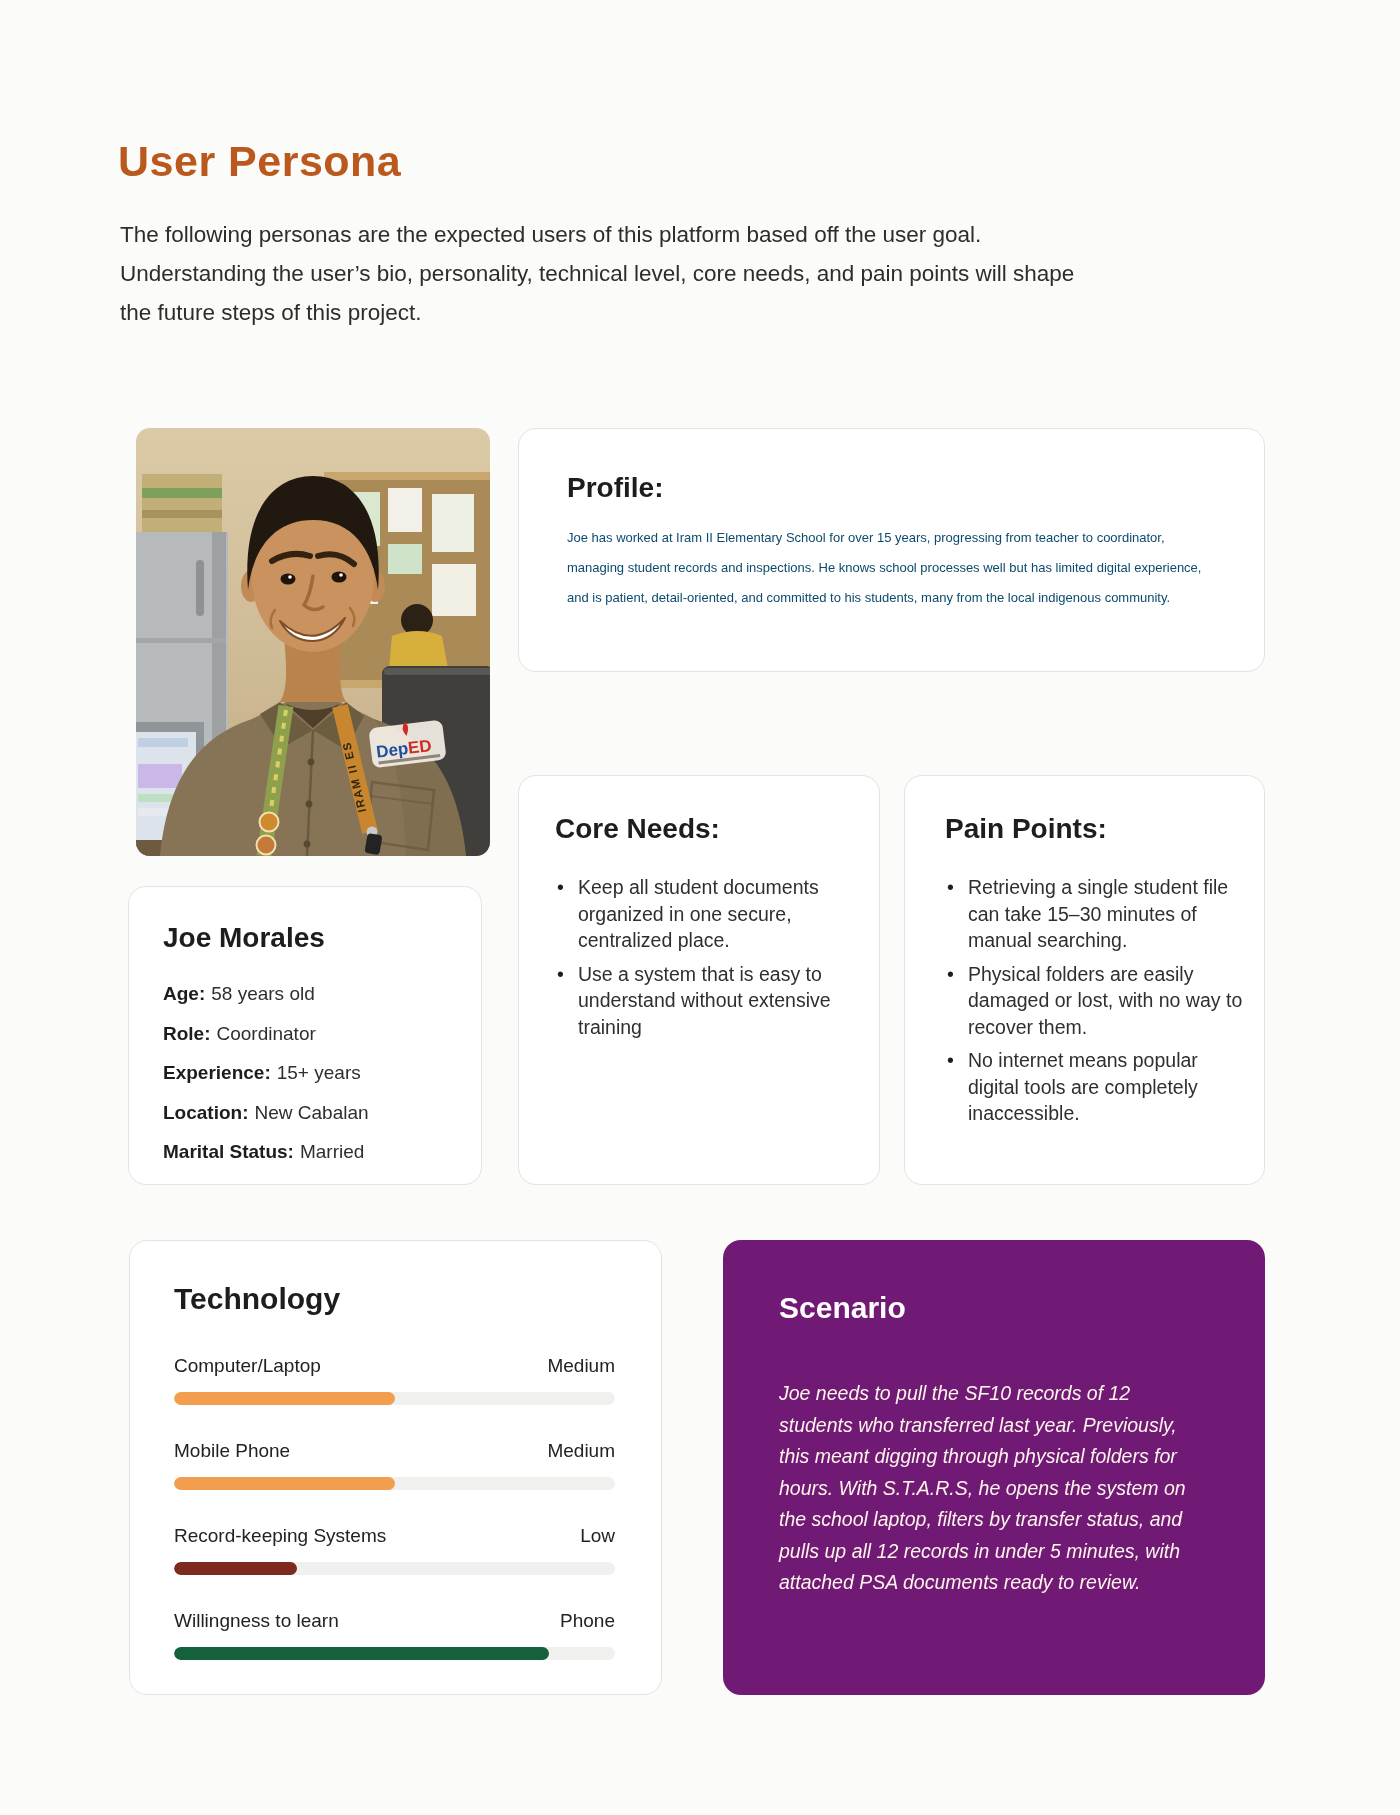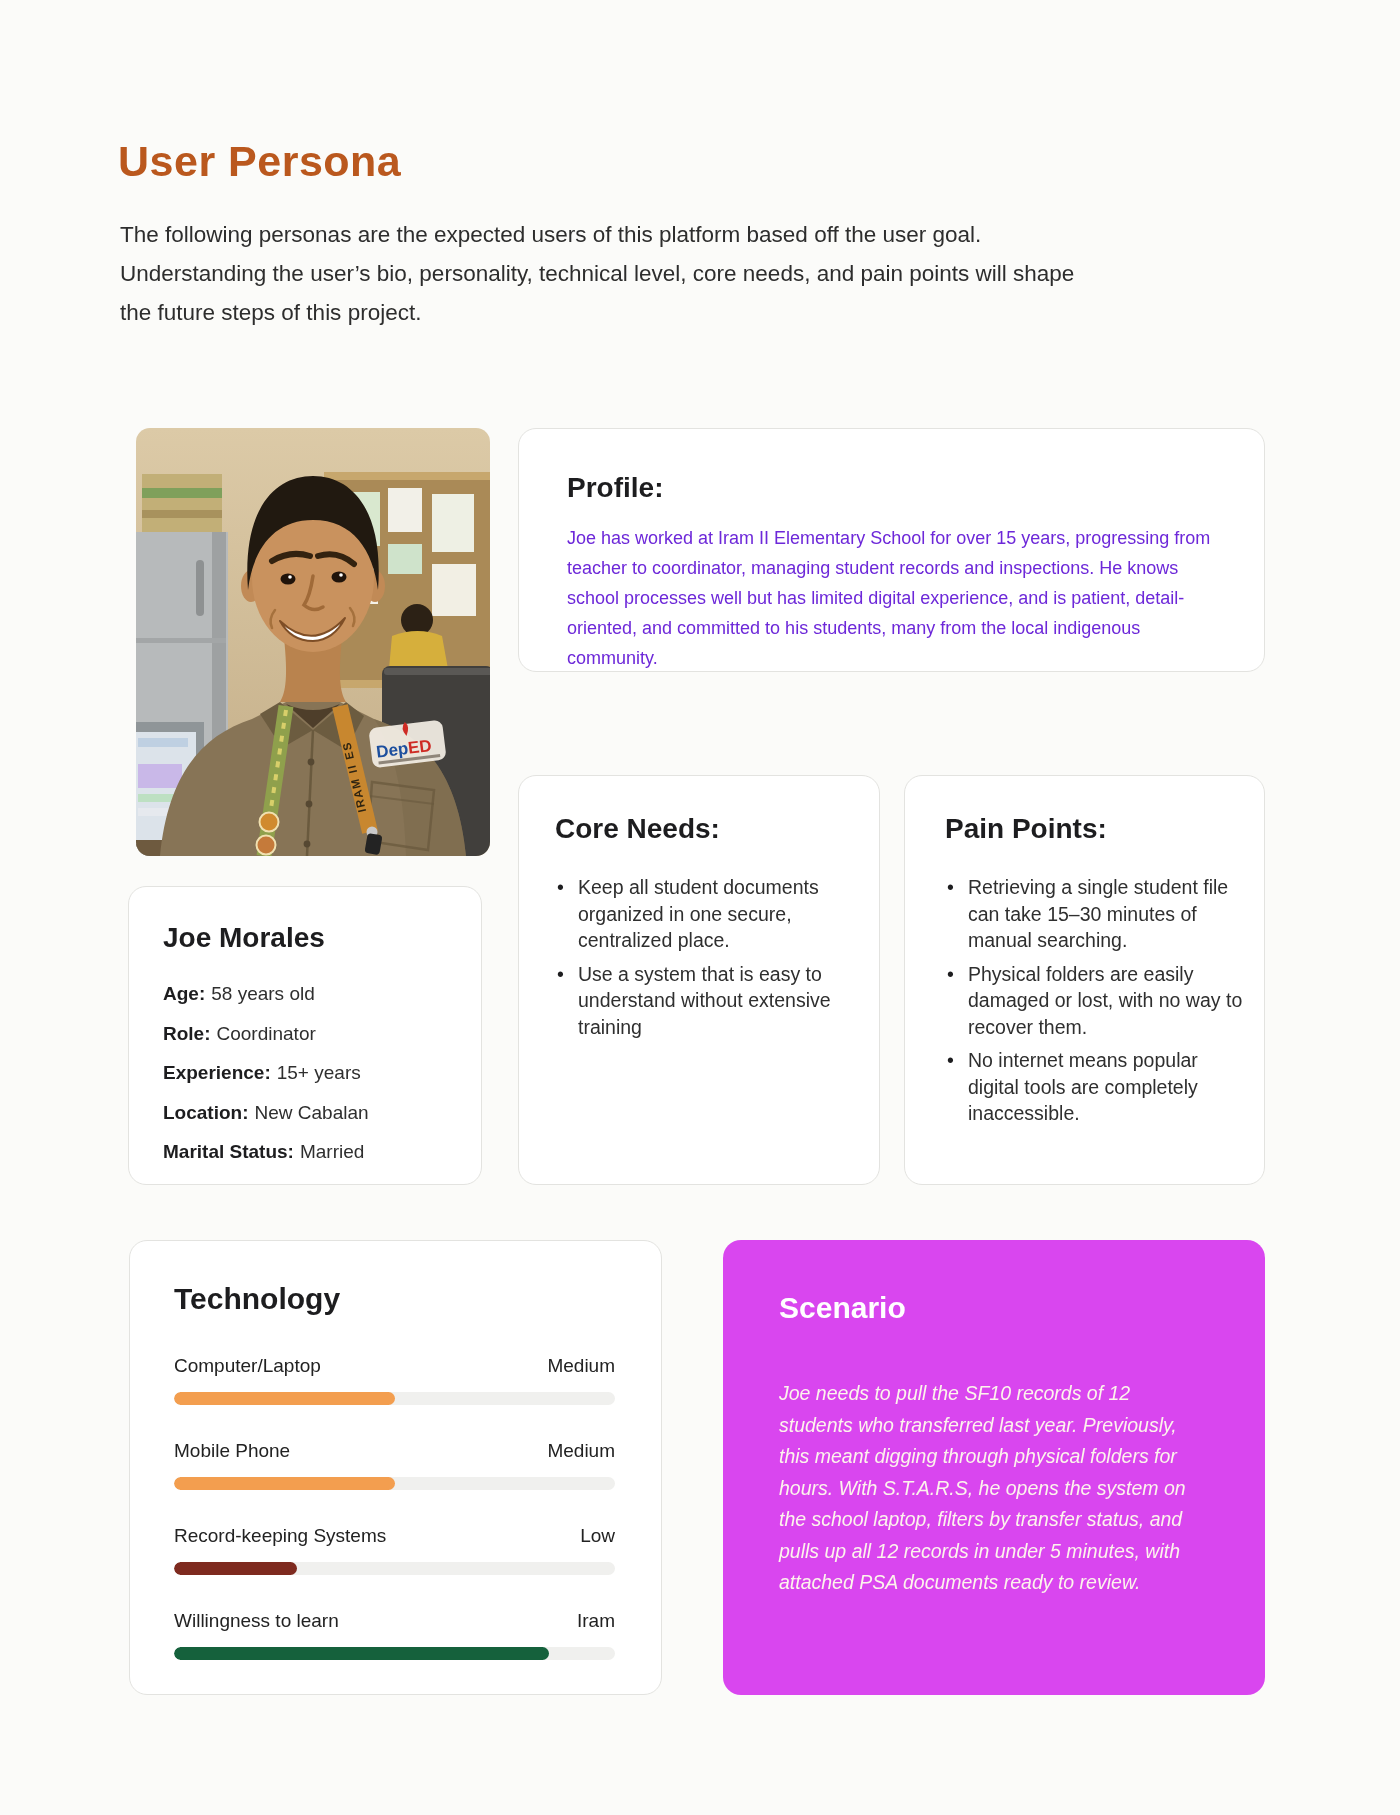--- a/index.html
+++ b/index.html
@@ -14,21 +14,21 @@
   .card{position:absolute;background:#ffffff;border:1px solid #e3e3e0;border-radius:18px;
     box-sizing:border-box;}
 
   .photo-wrap{position:absolute;left:136px;top:428px;width:354px;height:428px;
     border-radius:14px;overflow:hidden;}
   .photo-wrap svg{display:block;width:100%;height:100%;}
 
   .card h2{margin:0;font-size:28px;line-height:34px;font-weight:700;color:#1d1d1f;}
 
   .profile-card{left:518px;top:428px;width:747px;height:244px;padding:42px 48px;}
-  .profile-card .body{margin-top:18px;font-size:18px;line-height:30px;color:#6d28d9;
+  .profile-card .body{margin-top:18px;font-size:13px;line-height:30px;color:#0c4a6e;
     max-width:648px;}
 
   .core-card{left:518px;top:775px;width:362px;height:410px;padding:36px 30px 0 36px;}
   .pain-card{left:904px;top:775px;width:361px;height:410px;padding:36px 14px 0 40px;}
   ul.bullets{margin:28px 0 0 0;padding:0;list-style:none;}
   ul.bullets li{position:relative;padding-left:23px;font-size:19.5px;line-height:26.5px;
     color:#2f2f2f;margin-bottom:7px;}
   ul.bullets li::before{content:"\2022";position:absolute;left:2px;top:0;color:#1d1d1f;}
 
   .bio-card{left:128px;top:886px;width:354px;height:299px;padding:34px 34px 0 34px;}
@@ -221,27 +221,27 @@
           <span>Record-keeping Systems</span>
           <span>Low</span>
         </div>
         <div class="skill-track" style="background: rgb(240, 240, 238);">
             <div class="skill-fill" style="width: 28%; background: rgb(126, 42, 31);"></div>
           </div>
       </div>
       <div class="skill">
         <div class="skill-head">
           <span>Willingness to learn</span>
-          <span>Iram</span>
+          <span>Phone</span>
         </div>
         <div class="skill-track" style="background: rgb(240, 240, 238);">
             <div class="skill-fill" style="width: 85%; background: rgb(21, 97, 60);"></div>
           </div>
       </div>
     </div>
   </section>
 
-  <section class="card scenario-card" style="background: #d946ef;">
+  <section class="card scenario-card" style="background: #701a75;">
     <h2>Scenario</h2>
     <p class="body">Joe needs to pull the SF10 records of 12 students who transferred last year. Previously, this meant digging through physical folders for hours. With S.T.A.R.S, he opens the system on the school laptop, filters by transfer status, and pulls up all 12 records in under 5 minutes, with attached PSA documents ready to review.</p>
   </section>
 
 </div>
 
 </body></html>

